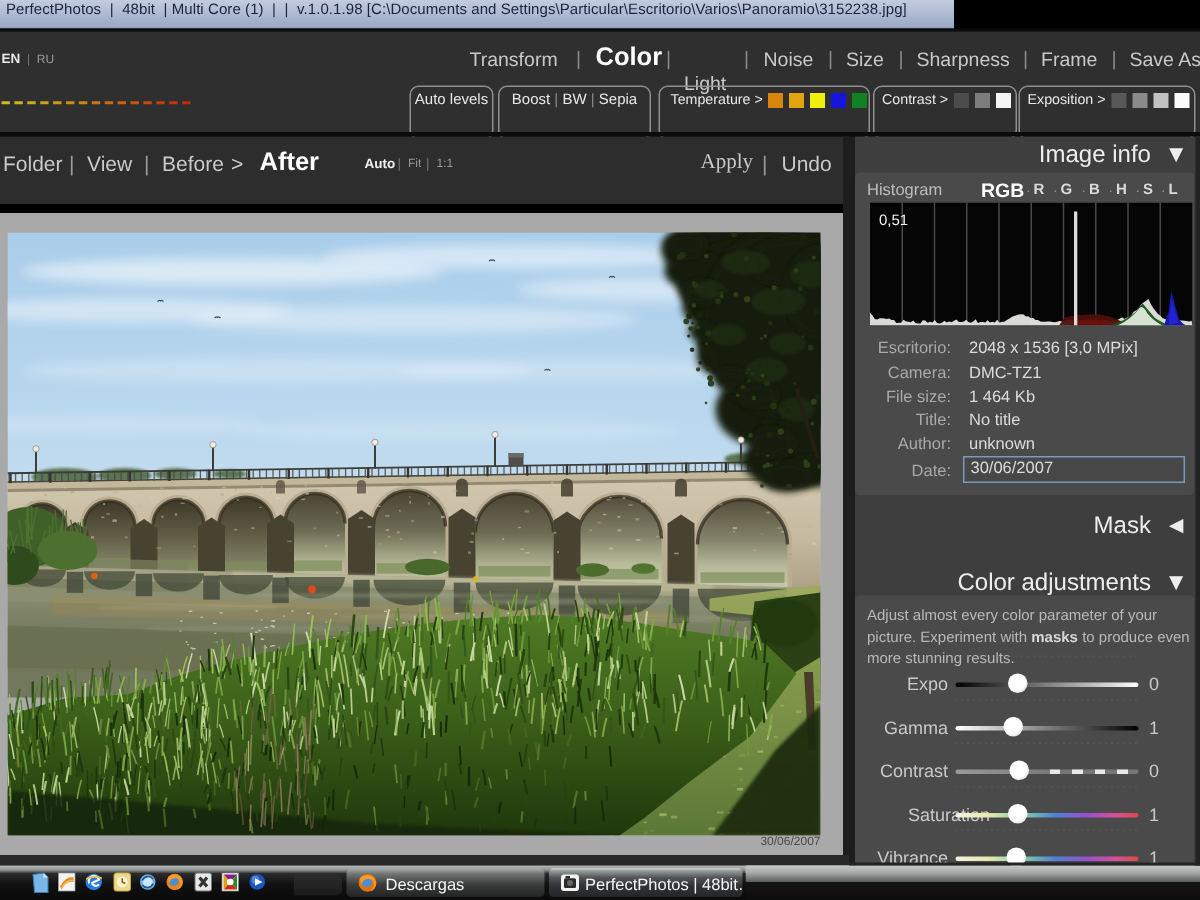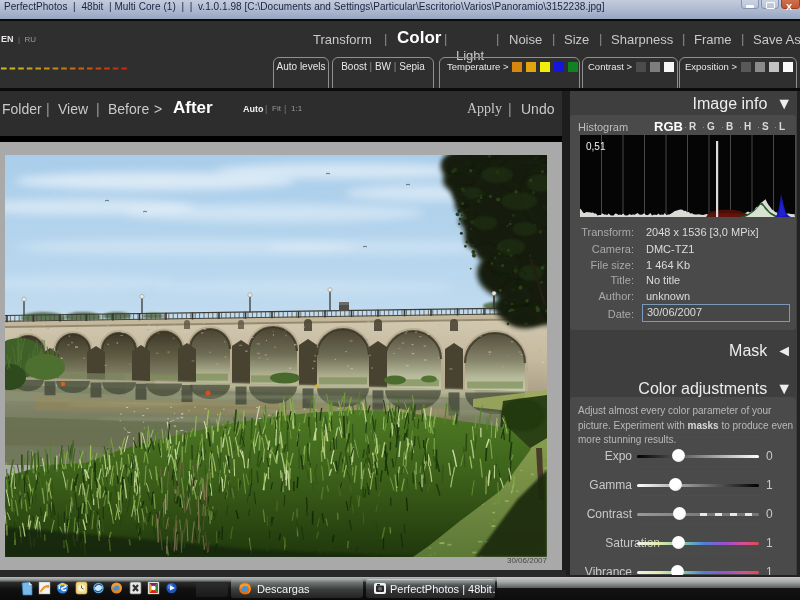--- a/index.html
+++ b/index.html
@@ -1,20 +1,20 @@
 <!DOCTYPE html>
 <html><head>
 <meta charset="utf-8">
 <style>
 html,body{margin:0;padding:0;} svg{display:block;}
 body{width:800px;height:600px;overflow:hidden;font-family:"Liberation Sans",sans-serif;background:#000;}
 #screen{position:absolute;left:0;top:0;width:800px;height:600px;overflow:hidden;}
 .abs{position:absolute;}
 
-#titlebar{left:0;top:0;width:800px;height:19px;background:linear-gradient(#c3ccdd 0%,#b0bcd2 45%,#a3b0c9 75%,#96a5c0 100%);overflow:hidden;}
+#titlebar{left:0;top:0;width:636px;height:19px;background:linear-gradient(#c3ccdd 0%,#b0bcd2 45%,#a3b0c9 75%,#96a5c0 100%);overflow:hidden;}
 #titletext{left:4px;top:1px;font-size:10px;letter-spacing:0.05px;color:#1c2340;white-space:nowrap;}
 .winbtn{top:-9px;width:18px;height:18px;border-radius:3px;box-sizing:border-box;}
 #btnmin{left:741px;background:linear-gradient(#dfe5ef,#b8c2d6);border:1px solid #8594b4;}
 #btnmax{left:761px;background:linear-gradient(#dfe5ef,#b8c2d6);border:1px solid #8594b4;}
 #btncls{left:781px;width:19px;background:linear-gradient(#e08a64,#c05734);border:1px solid #9e401f;}
 #line1{left:0;top:19px;width:800px;height:2px;background:#0b0b0b;}
 
 #header{left:0;top:21px;width:800px;height:67px;background:#2f2f2f;}
 #enru{left:1px;top:13px;font-size:8px;color:#777;}
 #enru b{color:#e8e8e8;font-size:9px;}
@@ -1764,21 +1764,21 @@
             <path d="M133,82 L139,78.5 L150,78 L157,79.5 L163,82 Z" fill="#68110a" opacity="0.9"></path>
             <path d="M160,82 Q170,79 177,73 Q180,68.5 182,67.5 Q184,70 190,77 Q195,80.5 201,82 Z" fill="#1c5420" opacity="0.95"></path>
             <path d="M165,82 Q174,78 180,70 Q182,68.5 185,74 Q189,79 195,82 Z" fill="#e2eadc" opacity="0.95"></path>
             <path d="M196,82 L199,73 L201,59 L204,71 L206,78 L209,81 L211,82 Z" fill="#1717b4"></path>
             <path d="M199,82 L201,65 L204,75 L206,80 Z" fill="#2525d8" opacity="0.85"></path>
             <rect x="136" y="6" width="2.2" height="76" fill="#dcdcda"></rect>
             <text x="6" y="15" font-family="Liberation Sans, sans-serif" font-size="10" fill="#f2f2f2">0,51</text>
           </svg>
         </div>
       <div class="irow" style="top:111px;">
-          <span class="ilab">Transform:</span>
+          <span class="ilab">Escritorio:</span>
           <span class="ival">2048 x 1536 [3,0 MPix]</span>
         </div>
       <div class="irow" style="top:128px;">
           <span class="ilab">Camera:</span>
           <span class="ival">DMC-TZ1</span>
         </div>
       <div class="irow" style="top:144px;">
           <span class="ilab">File size:</span>
           <span class="ival">1 464 Kb</span>
         </div>

